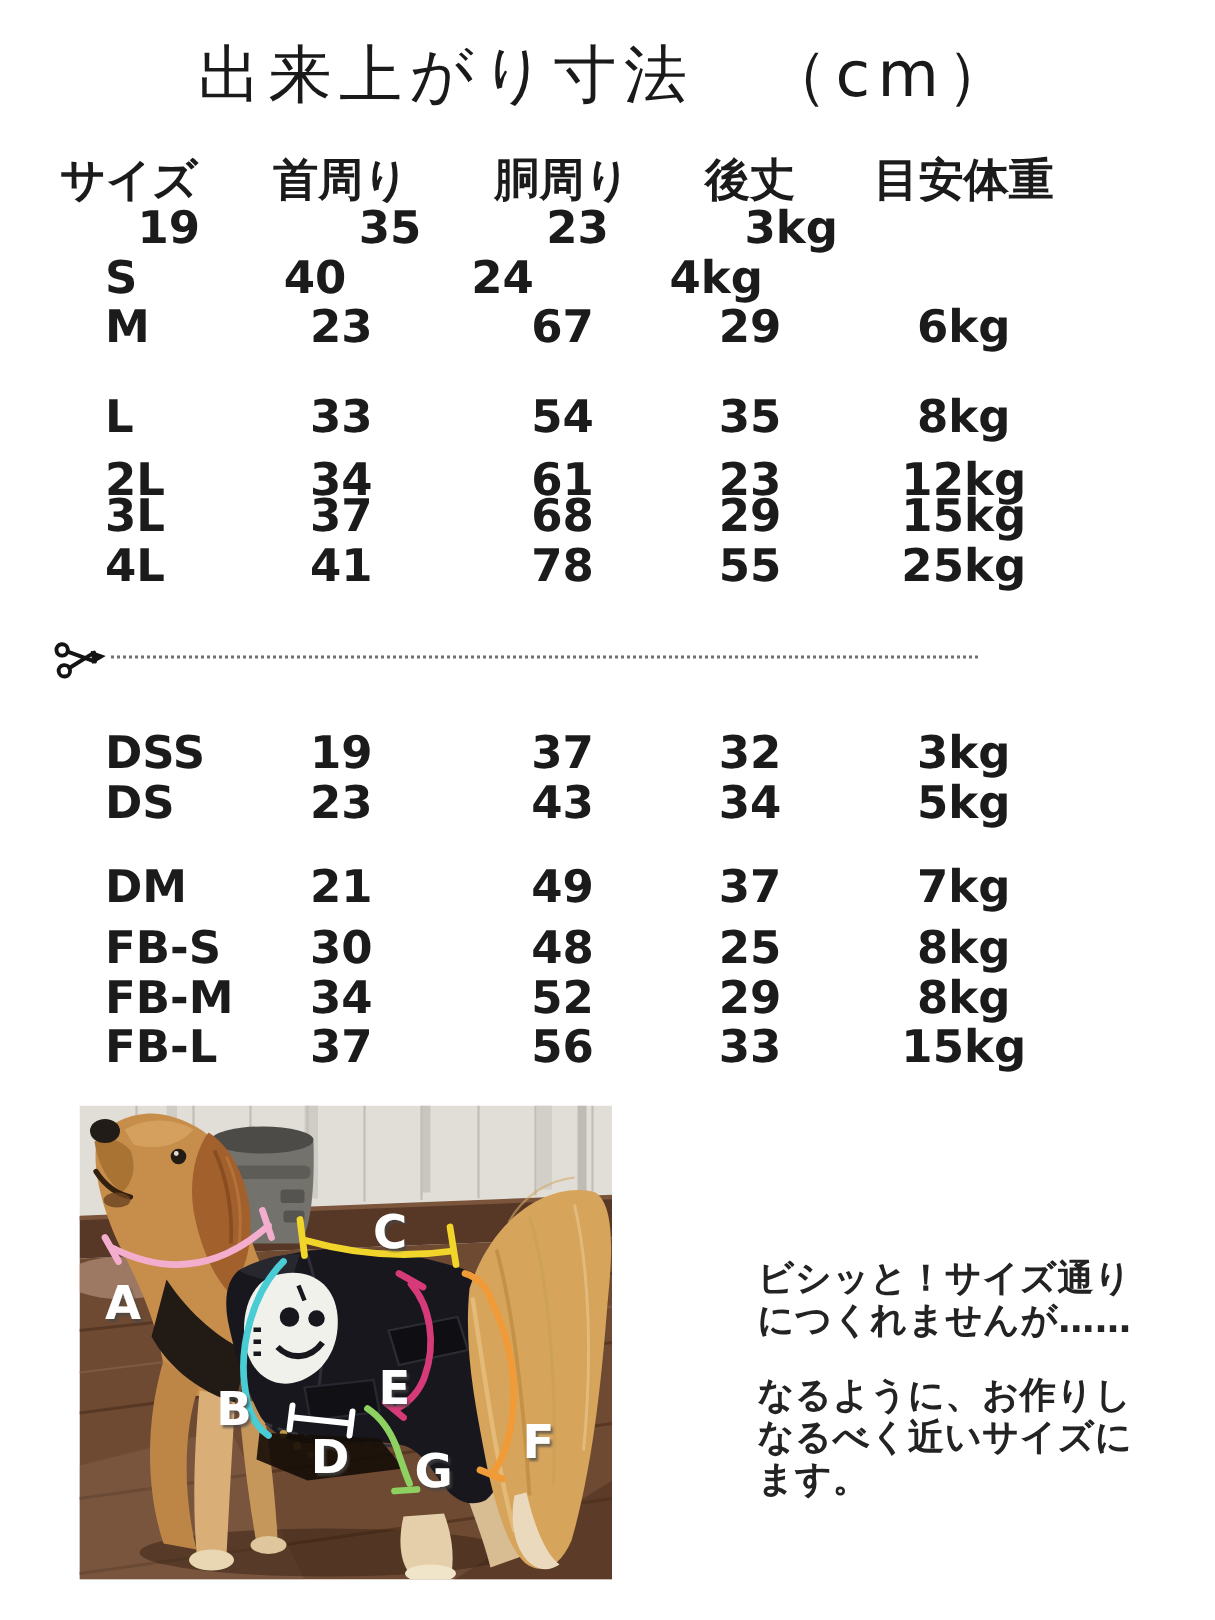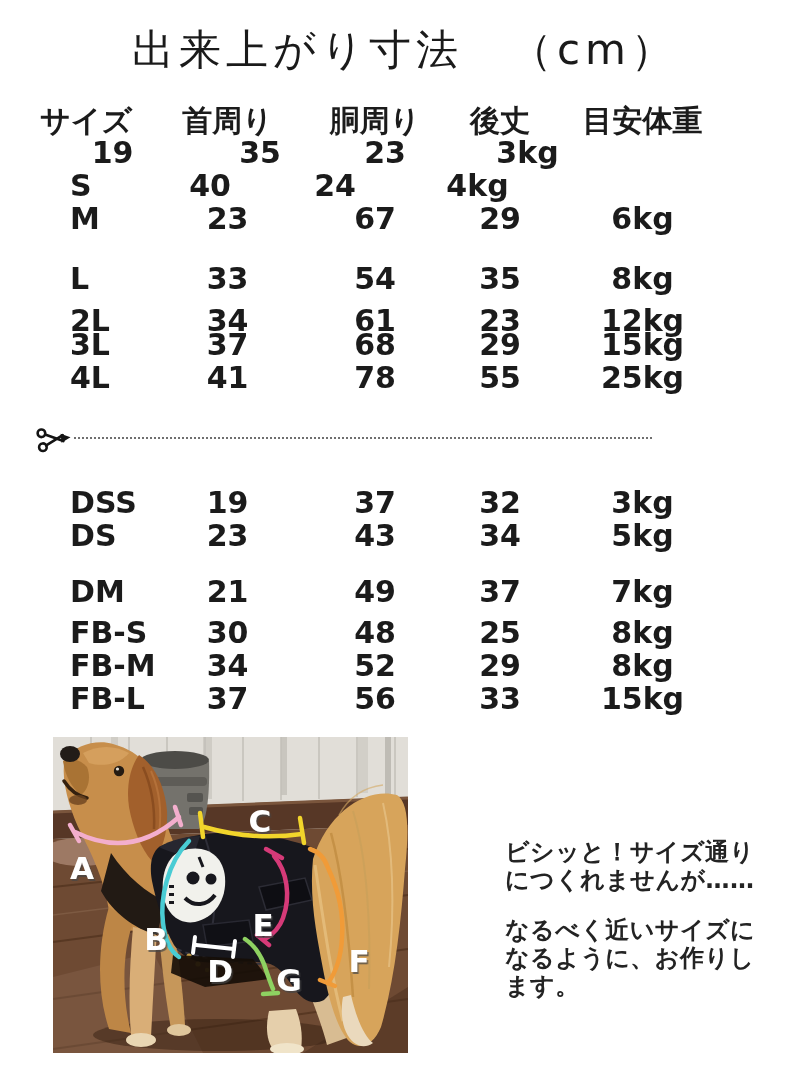--- a/index.html
+++ b/index.html
@@ -309,18 +309,18 @@
       <text x="306" y="235">F</text>
       <text x="236" y="254">G</text>
     </g>
   </svg>
 
   <div class="note p1">
     <div>ビシッと！サイズ通り</div>
     <div>につくれませんが……</div>
   </div>
   <div class="note p2">
+    <div>なるように、お作りし</div>
     <div>なるべく近いサイズに</div>
-    <div>なるように、お作りし</div>
     <div>ます。</div>
   </div>
 
 </div>
 
 </body></html>

